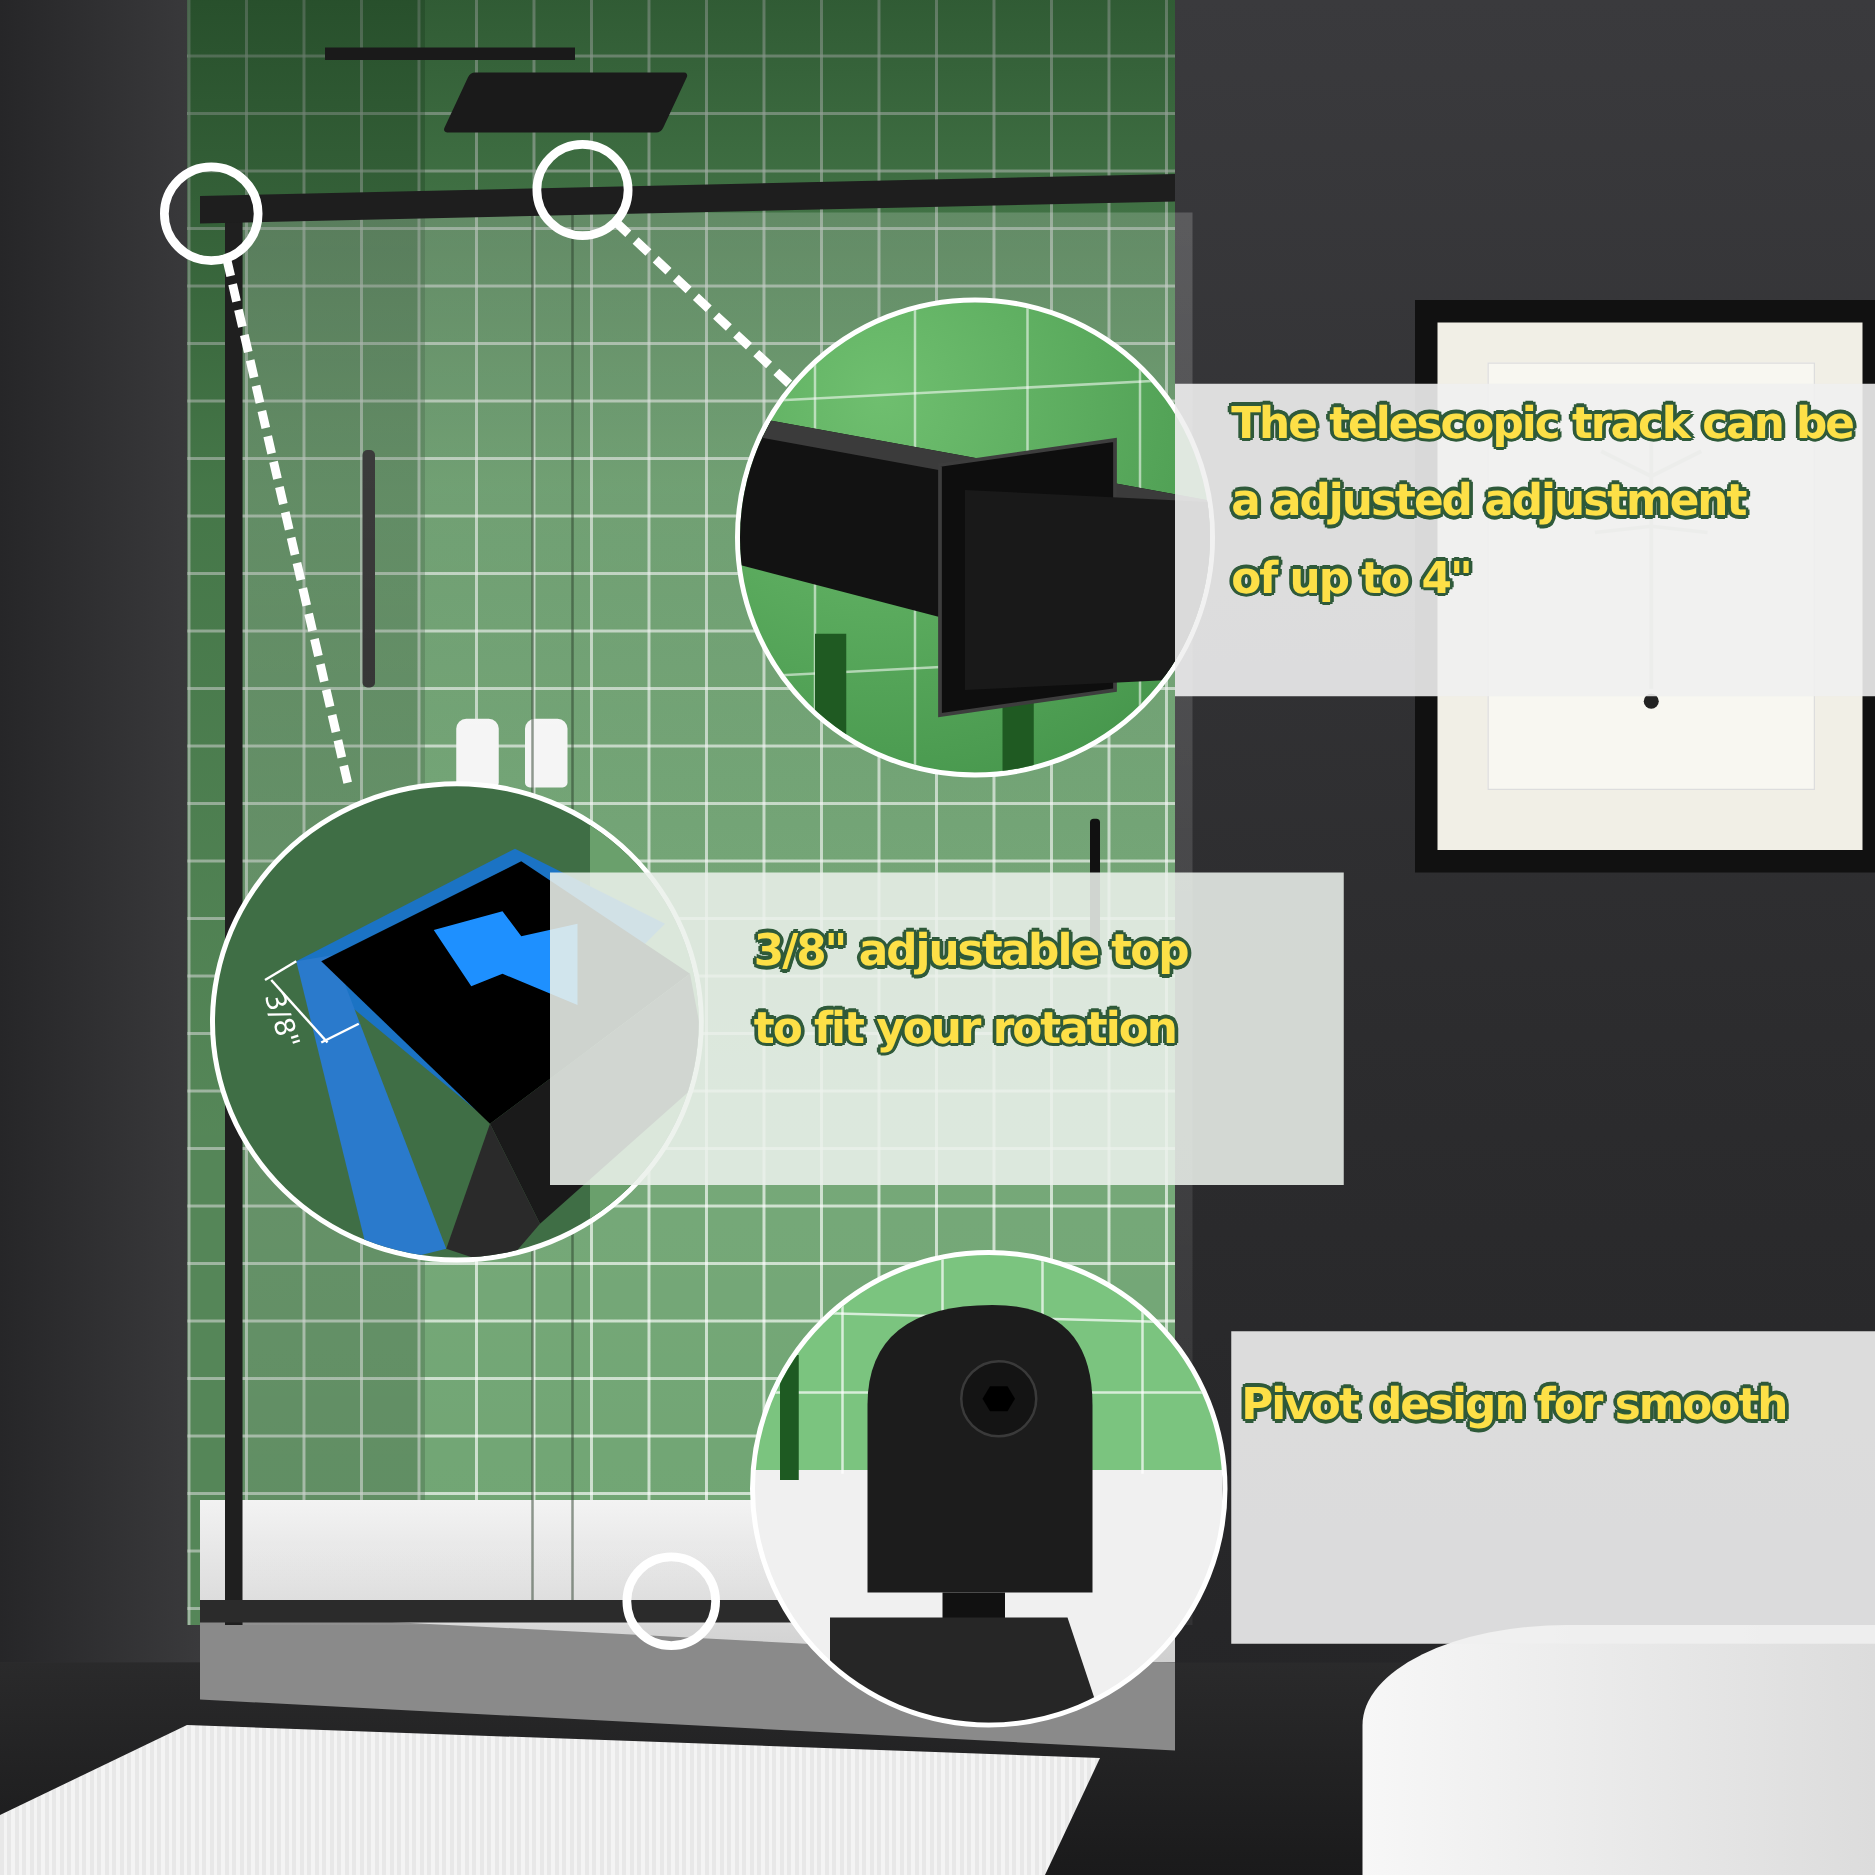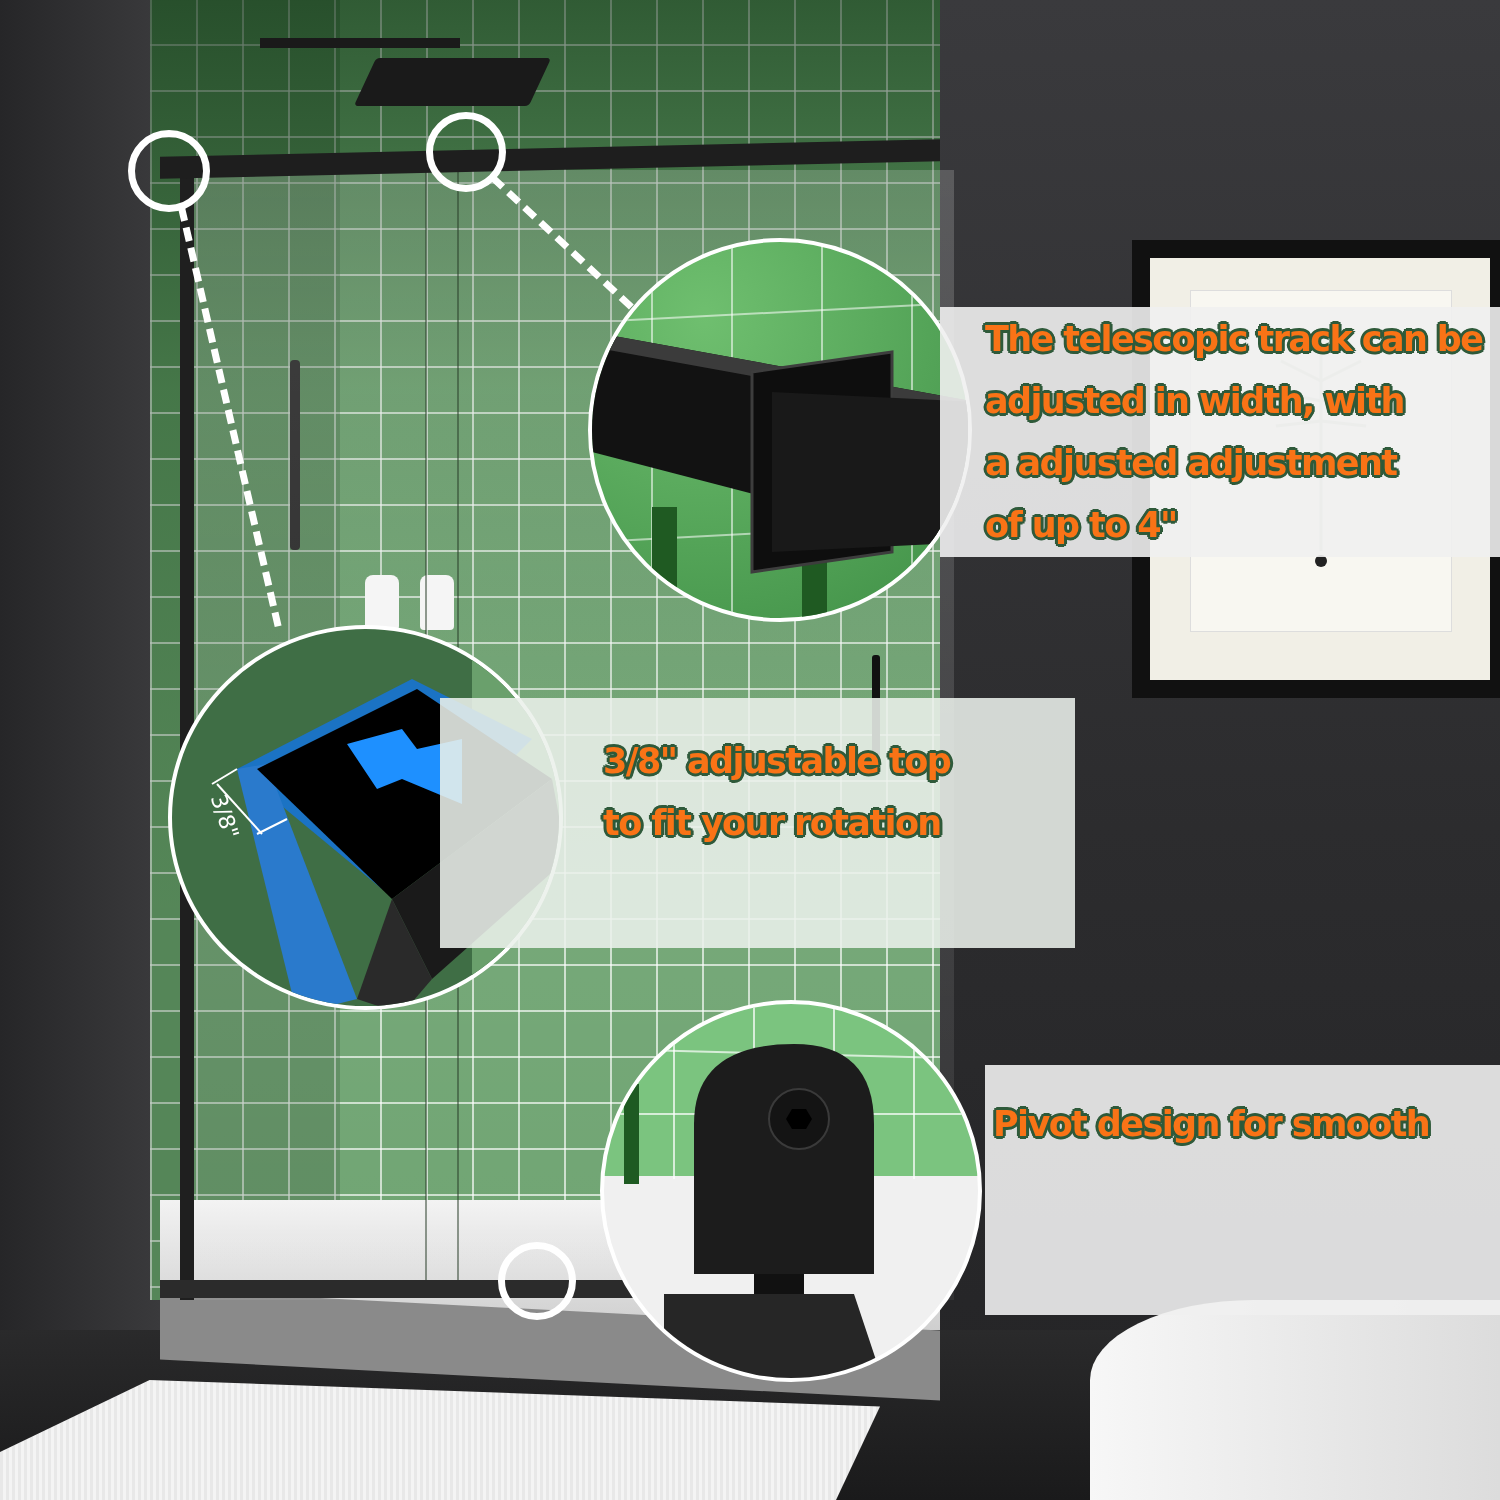--- a/index.html
+++ b/index.html
@@ -45,21 +45,21 @@
   
   .zoom-circle{border-radius:50%;border:4px solid #fff;overflow:hidden;box-sizing:border-box;}
   #zc-track{left:588px;top:238px;width:384px;height:384px;background:radial-gradient(circle at 30% 20%,#6fbf6f,#3f8f46);}
   #zc-rail{left:168px;top:625px;width:395px;height:385px;background:#3f6e45;}
   #zc-pivot{left:600px;top:1000px;width:382px;height:382px;background:linear-gradient(180deg,#7bc47f 0 46%,#f0f0f0 46%);}
   
   .panel{background:rgba(240,240,240,.9);}
   #panel-1{left:940px;top:307px;width:560px;height:250px;}
   #panel-2{left:440px;top:698px;width:635px;height:250px;background:rgba(235,240,235,.88);}
   #panel-3{left:985px;top:1065px;width:515px;height:250px;}
-  .callout{position:absolute;font-family:"DejaVu Sans",sans-serif;font-weight:bold;color:#f97316;font-size:35px;line-height:62px;letter-spacing:-1.6px;
+  .callout{position:absolute;font-family:"DejaVu Sans",sans-serif;font-weight:bold;color:#fde047;font-size:35px;line-height:62px;letter-spacing:-1.6px;
     text-shadow:
       -2px -2px 0 #2f5a3a, 2px -2px 0 #2f5a3a, -2px 2px 0 #2f5a3a, 2px 2px 0 #2f5a3a,
       0 -3px 0 #2f5a3a, 0 3px 0 #2f5a3a, -3px 0 0 #2f5a3a, 3px 0 0 #2f5a3a;}
   .callout div{white-space:nowrap;}
   #callout-1{left:985px;top:308px;}
   #callout-2{left:603px;top:730px;}
   #callout-3{left:993px;top:1093px;text-align:center;}
   .dim-label{position:absolute;color:#fff;font-family:"DejaVu Sans",sans-serif;font-size:22px;transform:rotate(72deg);}
 </style>
 </head>
@@ -164,21 +164,20 @@
     <polygon points="60,290 250,290 280,380 60,382" fill="#262626"></polygon>
   </svg>
 </div>
 
 <div class="abs panel" id="panel-1"></div>
 <div class="abs panel" id="panel-2"></div>
 <div class="abs panel" id="panel-3"></div>
 
 <div class="callout" id="callout-1">
   <div>The telescopic track can be</div>
-  <div>adjusted in width, with</div>
   <div>a adjusted adjustment</div>
   <div>of up to 4"</div>
 </div>
 
 <div class="callout" id="callout-2">
   <div>3/8" adjustable top</div>
   <div>to fit your rotation</div>
 </div>
 
 <div class="callout" id="callout-3">

